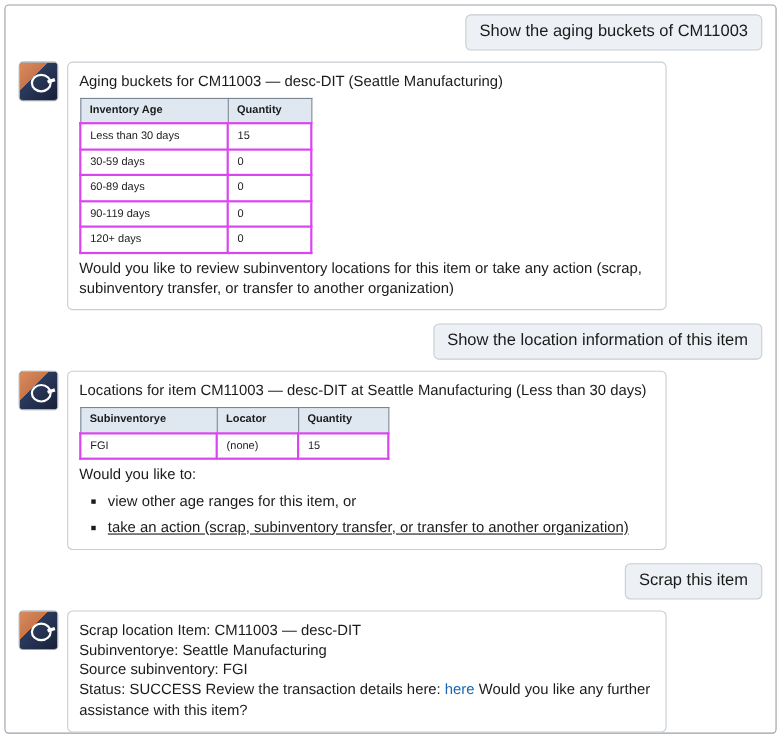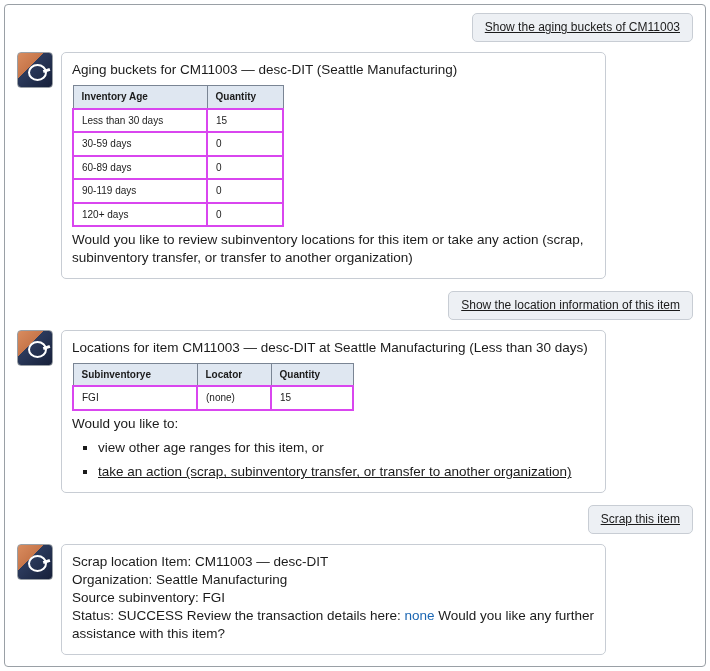--- a/index.html
+++ b/index.html
@@ -34,25 +34,24 @@
   .user-row {
     display: flex;
     justify-content: flex-end;
     margin-bottom: 10px;
   }
   .user-bubble {
     background: #edf0f4;
     border: 1px solid #c8cdd4;
     border-radius: 5px;
     padding: 6px 12px;
-    font-size: 12px;
+    font-size: 15px;
     color: #1b1b1b;
     line-height: 1.25;
     max-width: 520px;
-    text-decoration: underline;
   }
 
   
   .assistant-row {
     display: flex;
     align-items: flex-start;
     margin-bottom: 12px;
   }
   .avatar {
     width: 36px;
@@ -239,23 +238,23 @@
       <div class="user-bubble">Scrap this item</div>
     </div>
 
     <div class="assistant-row">
       <div class="avatar">
         <span class="ring"></span>
       </div>
       <div class="assistant-bubble bubble-w3">
         <div class="status-lines">
           <div>Scrap location Item: CM11003 — desc-DIT</div>
-          <div>Organization: Seattle Manufacturing</div>
+          <div>Subinventorye: Seattle Manufacturing</div>
           <div>Source subinventory: FGI</div>
           <div>
-            <span>Status: SUCCESS Review the transaction details here: </span><a class="link" href="#">none</a><span> Would you like any further assistance with this item?</span>
+            <span>Status: SUCCESS Review the transaction details here: </span><a class="link" href="#">here</a><span> Would you like any further assistance with this item?</span>
           </div>
         </div>
       </div>
     </div>
 
   </div>
 </div>
 
 </body></html>

